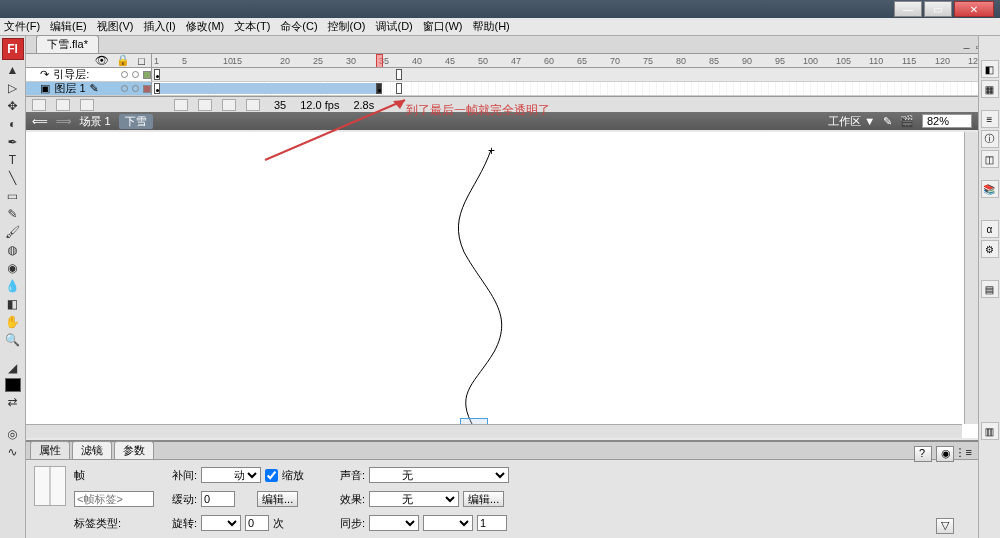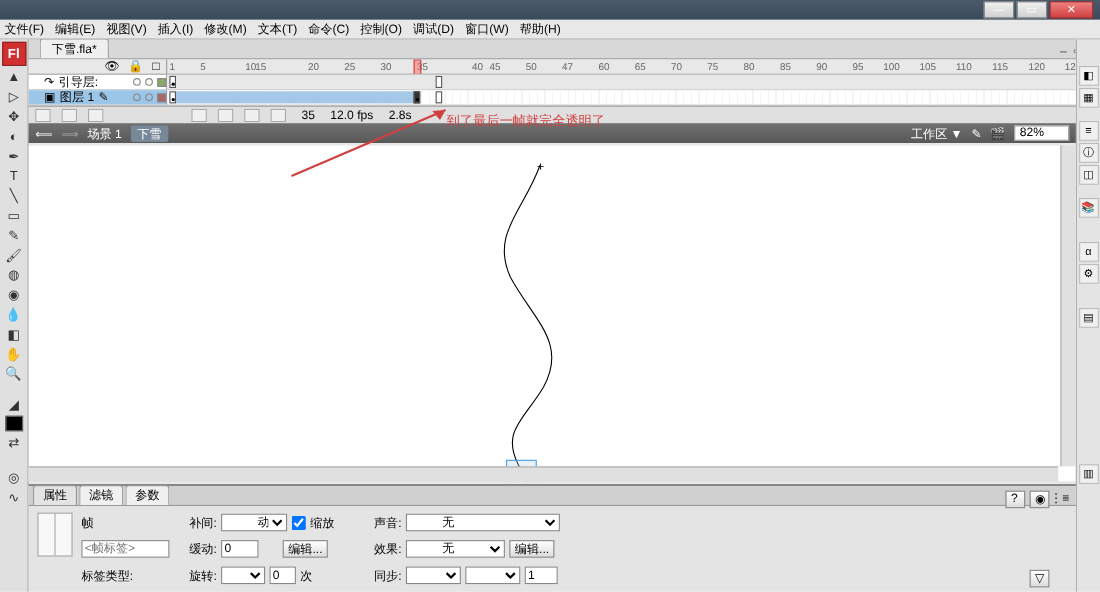--- a/index.html
+++ b/index.html
@@ -175,21 +175,21 @@
     </div>
     <div class="ruler">
       <span class="ruler-num" style="left:2px">1</span>
       <span class="ruler-num" style="left:30px">5</span>
       <span class="ruler-num" style="left:71px">10</span>
       <span class="ruler-num" style="left:80px">15</span>
       <span class="ruler-num" style="left:128px">20</span>
       <span class="ruler-num" style="left:161px">25</span>
       <span class="ruler-num" style="left:194px">30</span>
       <span class="ruler-num" style="left:227px">35</span>
-      <span class="ruler-num" style="left:277px">40</span>
+      <span class="ruler-num" style="left:260px">40</span>
       <span class="ruler-num" style="left:293px">45</span>
       <span class="ruler-num" style="left:326px">50</span>
       <span class="ruler-num" style="left:359px">47</span>
       <span class="ruler-num" style="left:392px">60</span>
       <span class="ruler-num" style="left:425px">65</span>
       <span class="ruler-num" style="left:458px">70</span>
       <span class="ruler-num" style="left:491px">75</span>
       <span class="ruler-num" style="left:524px">80</span>
       <span class="ruler-num" style="left:557px">85</span>
       <span class="ruler-num" style="left:590px">90</span>

